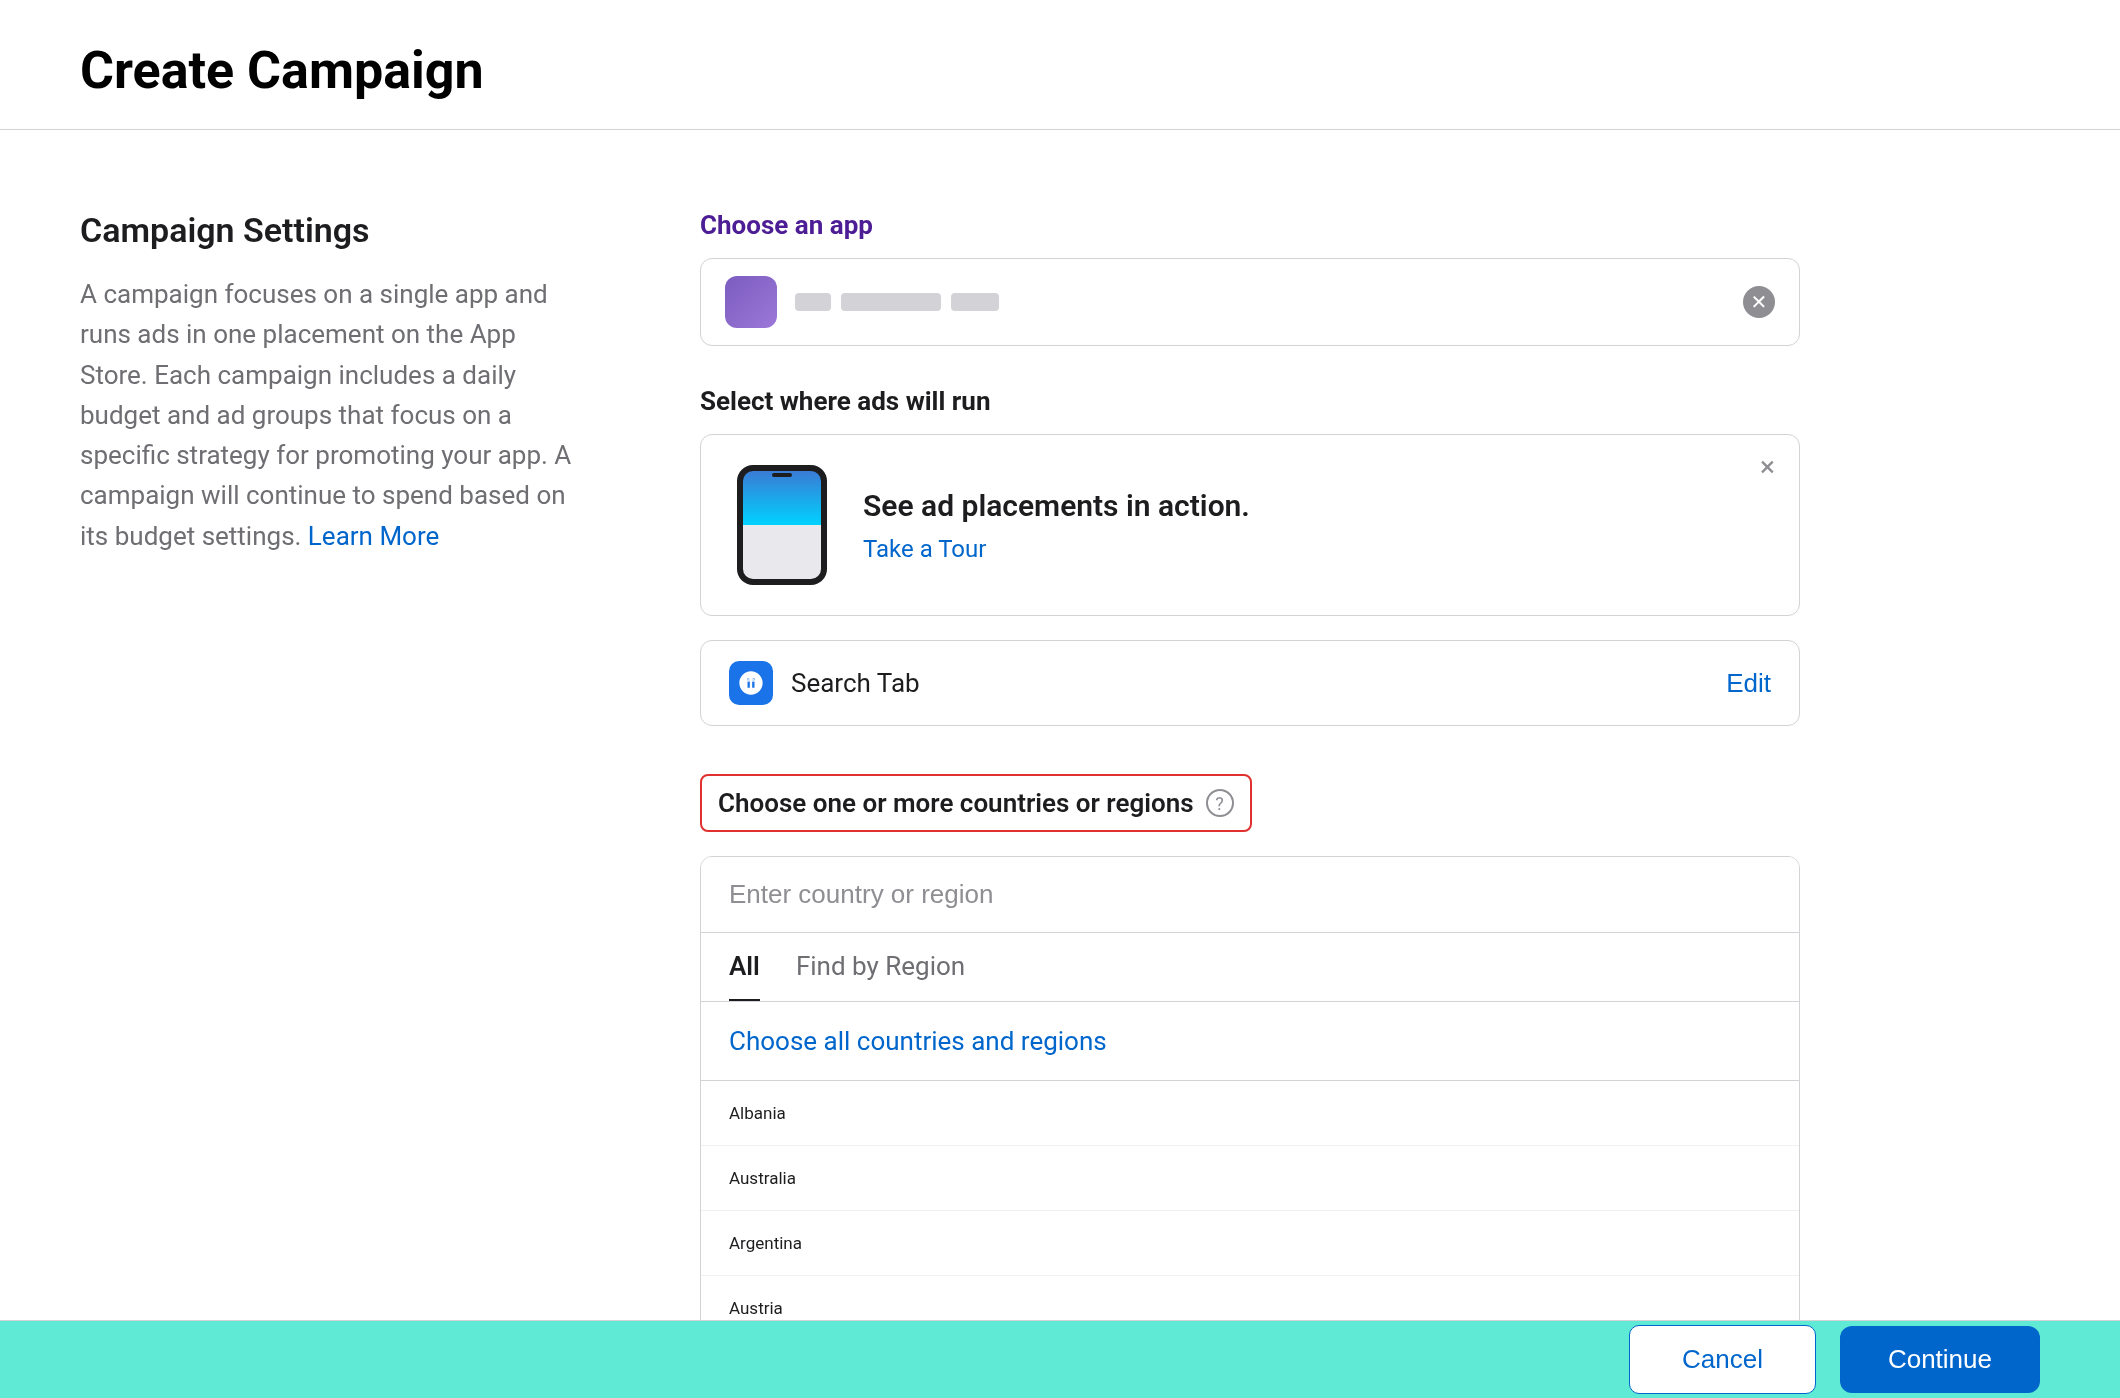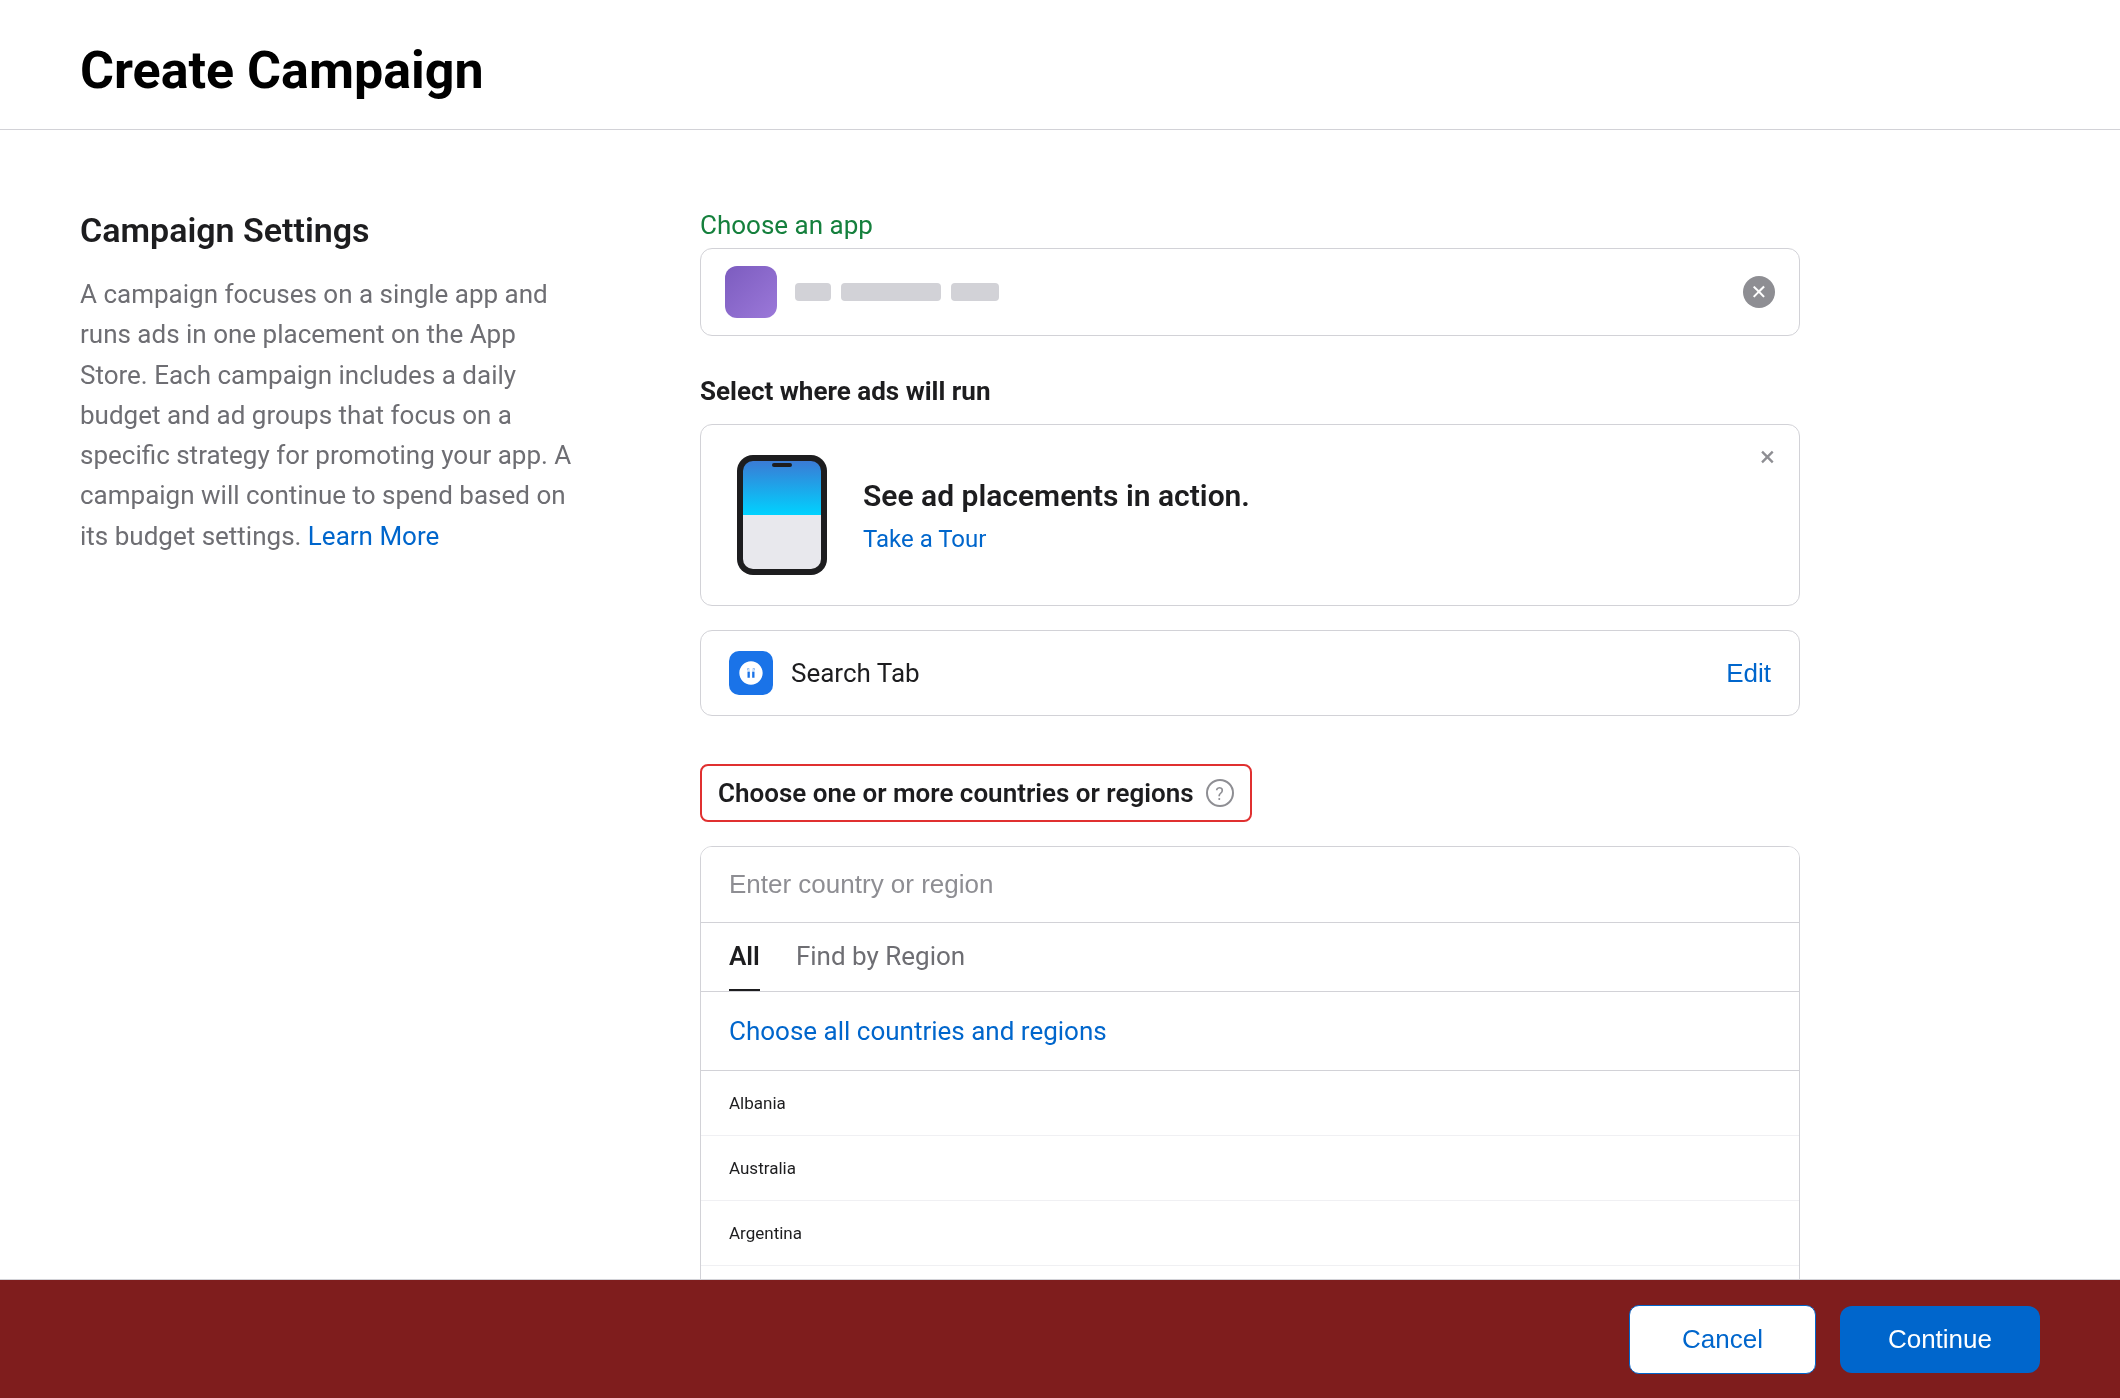--- a/index.html
+++ b/index.html
@@ -50,23 +50,23 @@
     .left-panel a {
       color: #0066cc;
       text-decoration: none;
     }
     .right-panel {
       flex: 1;
       max-width: 1100px;
     }
     .section-label {
       font-size: 26px;
-      font-weight: 400;
-      color: #15803d;
-      margin-bottom: 8px;
+      font-weight: 700;
+      color: #4c1d95;
+      margin-bottom: 18px;
     }
     .app-selector {
       display: flex;
       align-items: center;
       border: 1px solid #d2d2d7;
       border-radius: 12px;
       padding: 18px 24px;
       margin-bottom: 40px;
       background: #ffffff;
       height: 88px;
@@ -288,23 +288,23 @@
       color: #1d1d1f;
       border-bottom: 1px solid #f0f0f3;
       cursor: pointer;
     }
     .country-list-item:last-child { border-bottom: none; }
     .footer-bar {
       position: fixed;
       bottom: 0;
       left: 0;
       right: 0;
-      height: 119px;
+      height: 78px;
       border-top: 1px solid #d2d2d7;
-      background: #7f1d1d;
+      background: #5eead4;
       display: flex;
       align-items: center;
       justify-content: flex-end;
       padding: 0 80px;
       gap: 24px;
     }
     .btn-cancel {
       padding: 18px 52px;
       border: 1.5px solid #0066cc;
       border-radius: 10px;

